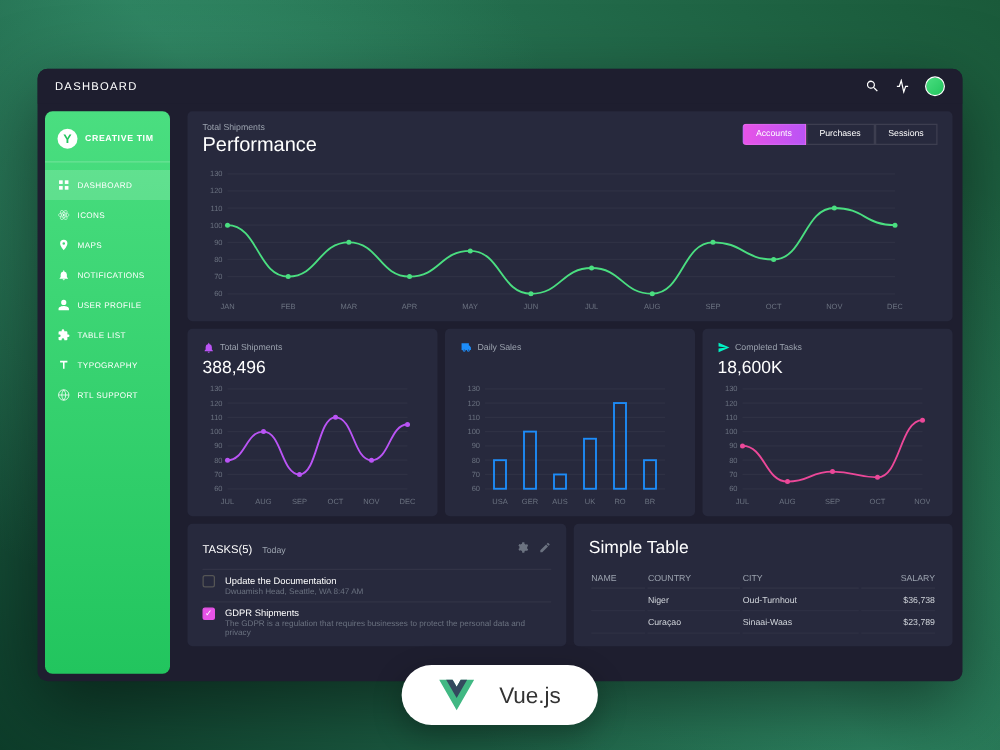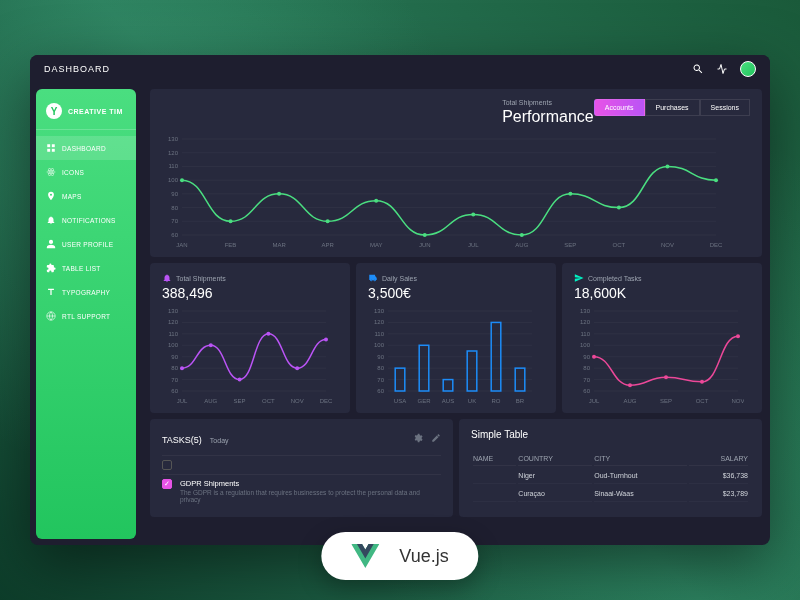--- a/index.html
+++ b/index.html
@@ -15,21 +15,21 @@
 .brand{display:flex;align-items:center;gap:6px;padding:4px 10px 10px;border-bottom:1px solid rgba(255,255,255,0.2);margin-bottom:6px}
 .brand-icon{width:16px;height:16px;border-radius:50%;background:#fff;display:flex;align-items:center;justify-content:center;font-size:10px;color:#22c55e;font-weight:bold}
 .brand-text{color:#fff;font-size:7px;font-weight:600;letter-spacing:0.5px}
 .nav-item{display:flex;align-items:center;gap:6px;padding:7px 10px;color:#fff;font-size:6.5px;letter-spacing:0.3px;cursor:pointer}
 .nav-item.active{background:rgba(255,255,255,0.15)}
 .nav-icon{width:10px;height:10px;display:flex;align-items:center;justify-content:center}
 .nav-icon svg{width:10px;height:10px;fill:#fff}
 .content{flex:1;padding:6px 8px;overflow:hidden;display:flex;flex-direction:column;gap:6px}
 .card{background:#27293d;border-radius:4px;padding:10px 12px}
 .perf-card{height:168px;position:relative}
-.perf-head{display:flex;justify-content:flex-end;align-items:flex-start}
+.perf-head{display:flex;justify-content:space-between;align-items:flex-start}
 .perf-sub{color:#9ca3af;font-size:7px}
 .perf-title{color:#fff;font-size:16px;font-weight:300;margin-top:2px}
 .tabs{display:flex;gap:0}
 .tab{font-size:7px;padding:4px 10px;color:#fff;cursor:pointer;border:1px solid rgba(255,255,255,0.1)}
 .tab.active{background:linear-gradient(90deg,#e753e7,#ba54f5);border-radius:3px 0 0 3px}
 .row3{display:flex;gap:6px}
 .row3 .card{flex:1;height:150px;position:relative}
 .small-label{color:#9ca3af;font-size:7px;display:flex;align-items:center;gap:4px}
 .small-label svg{width:10px;height:10px}
 .big-num{color:#fff;font-size:14px;font-weight:300;margin-top:2px}
@@ -37,21 +37,21 @@
 .row2 .card{flex:1;height:98px}
 .tasks-head{display:flex;justify-content:space-between;align-items:center;margin-bottom:8px}
 .tasks-title{color:#fff;font-size:9px}
 .tasks-today{color:#9ca3af;font-size:7px;margin-left:8px}
 .task-row{display:flex;gap:8px;padding:4px 0;border-top:1px solid rgba(255,255,255,0.05);font-size:7px}
 .checkbox{width:10px;height:10px;border:1px solid #555;border-radius:2px}
 .checkbox.checked{background:#e753e7;border-color:#e753e7;display:flex;align-items:center;justify-content:center;color:#fff;font-size:7px}
 .task-text{flex:1}
 .task-name{color:#fff;font-size:7.5px}
 .task-desc{color:#6b7280;font-size:6.5px;margin-top:1px}
-.table-title{color:#fff;font-size:10px;margin-bottom:10px}
+.table-title{color:#fff;font-size:14px;margin-bottom:10px}
 table{width:100%;font-size:7px;color:#9ca3af}
 th{text-align:left;font-weight:400;padding:3px 0;border-bottom:1px solid rgba(255,255,255,0.05)}
 td{padding:4px 0;color:#d1d5db;border-bottom:1px solid rgba(255,255,255,0.03)}
 td:last-child{text-align:right}
 th:last-child{text-align:right}
 .badge{position:absolute;bottom:20px;left:50%;transform:translateX(-50%);background:#fff;border-radius:28px;padding:10px 30px;display:flex;align-items:center;gap:20px;box-shadow:0 8px 24px rgba(0,0,0,0.3)}
 .vue-logo{width:28px;height:28px}
 .badge-text{font-size:18px;color:#333}
 svg.chart{position:absolute;left:12px;right:12px;bottom:8px}
 .axis-label{fill:#6b7280;font-size:6px}
@@ -256,21 +256,20 @@
               <circle cx="164" cy="34.57142857142857" r="2" fill="#ba54f5"></circle>
             </svg>
         </div>
         <div class="card">
           <div class="small-label">
               <svg viewBox="0 0 24 24" fill="#1d8cf8">
                 <path d="M20 8h-3V4H3v13h2a3 3 0 0 0 6 0h2a3 3 0 0 0 6 0h2v-5l-3-4zM8 18a1 1 0 1 1 1-1 1 1 0 0 1-1 1zm8 0a1 1 0 1 1 1-1 1 1 0 0 1-1 1z"></path>
               </svg>
               <span>Daily Sales</span>
             </div>
-          <div class="big-num">3,500€</div>
           <svg class="chart" id="chart2" width="170" height="100">
               <line class="grid-line" x1="20" y1="86" x2="164" y2="86"></line>
               <text class="axis-label" x="16" y="88" text-anchor="end">60</text>
               <line class="grid-line" x1="20" y1="74.57142857142857" x2="164" y2="74.57142857142857"></line>
               <text class="axis-label" x="16" y="76.57142857142857" text-anchor="end">70</text>
               <line class="grid-line" x1="20" y1="63.142857142857146" x2="164" y2="63.142857142857146"></line>
               <text class="axis-label" x="16" y="65.14285714285714" text-anchor="end">80</text>
               <line class="grid-line" x1="20" y1="51.714285714285715" x2="164" y2="51.714285714285715"></line>
               <text class="axis-label" x="16" y="53.714285714285715" text-anchor="end">90</text>
               <line class="grid-line" x1="20" y1="40.28571428571429" x2="164" y2="40.28571428571429"></line>
@@ -344,20 +343,24 @@
                   <path d="M12 8a4 4 0 1 0 4 4 4 4 0 0 0-4-4zm8.94 4a7 7 0 0 0-.14-1.41l2.11-1.65-2-3.46-2.49 1a7 7 0 0 0-2.44-1.41L15.5 2h-4l-.48 2.66a7 7 0 0 0-2.44 1.41l-2.49-1-2 3.46 2.11 1.65A7 7 0 0 0 6.06 12a7 7 0 0 0 .14 1.41L4.09 15l2 3.46 2.49-1a7 7 0 0 0 2.44 1.41L11.5 22h4l.48-2.66a7 7 0 0 0 2.44-1.41l2.49 1 2-3.46-2.11-1.65A7 7 0 0 0 20.94 12z"></path>
                 </svg>
               <svg width="10" height="10" viewBox="0 0 24 24" fill="#6b7280">
                   <path d="M3 17.25V21h3.75L17.81 9.94l-3.75-3.75L3 17.25zM20.71 7.04a1 1 0 0 0 0-1.41l-2.34-2.34a1 1 0 0 0-1.41 0l-1.83 1.83 3.75 3.75 1.83-1.83z"></path>
                 </svg>
             </div>
           </div>
           <div id="task-list">
               <div class="task-row">
                 <div class="checkbox"></div>
+                <div class="task-text">
+                  <div class="task-name">Update the Documentation</div>
+                  <div class="task-desc">Dwuamish Head, Seattle, WA 8:47 AM</div>
+                </div>
               </div>
               <div class="task-row">
                 <div class="checkbox checked">✓</div>
                 <div class="task-text">
                   <div class="task-name">GDPR Shipments</div>
                   <div class="task-desc">The GDPR is a regulation that requires businesses to protect the personal data and privacy</div>
                 </div>
               </div>
             </div>
         </div>

